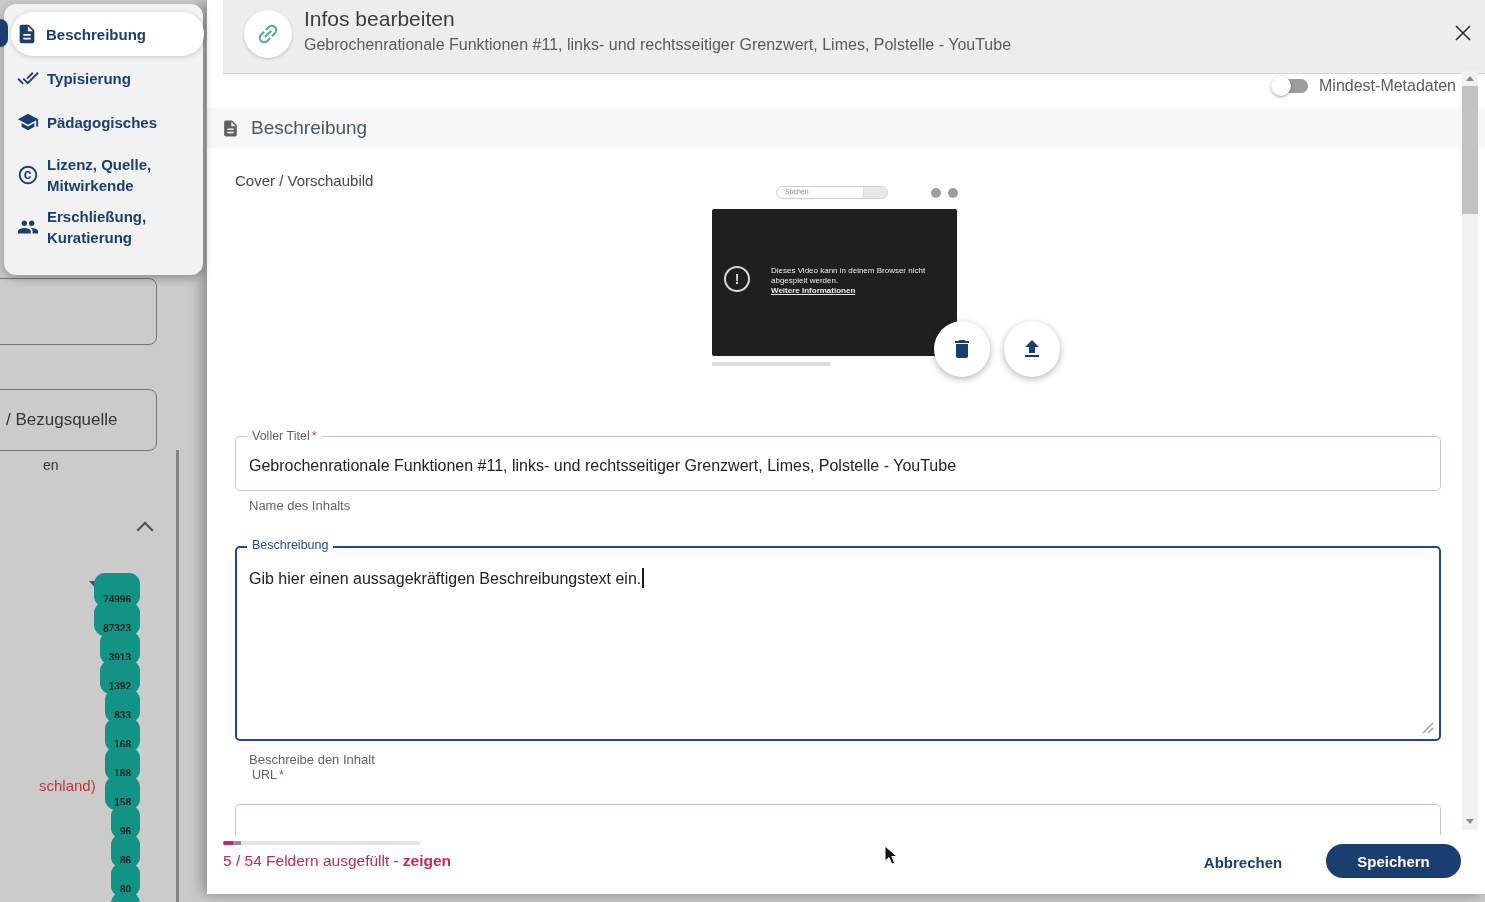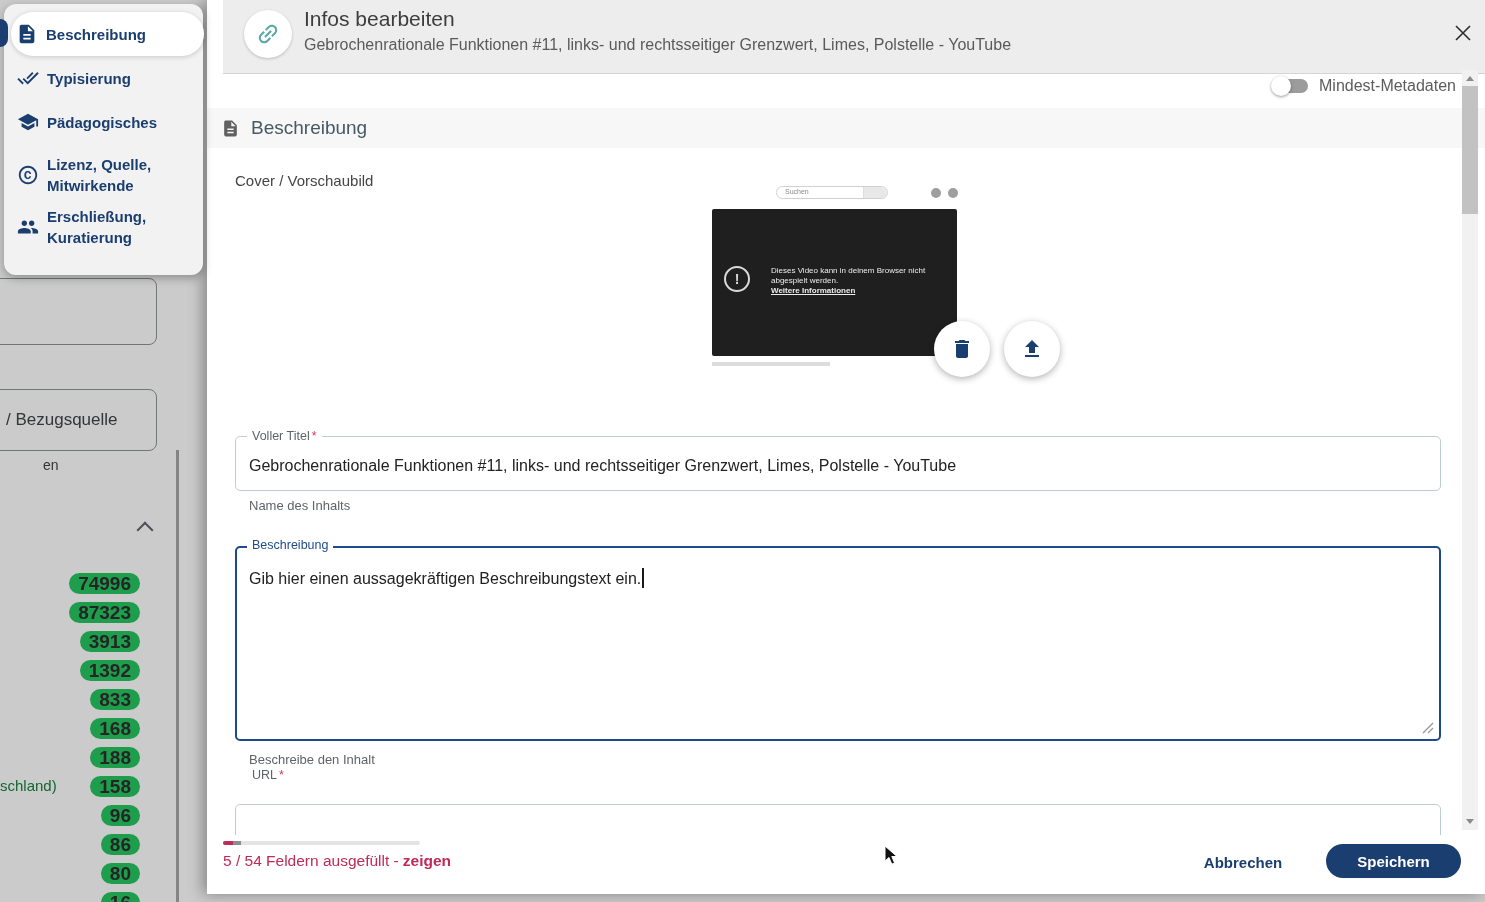--- a/index.html
+++ b/index.html
@@ -19,23 +19,23 @@
              border-top:9px solid #5f6368; }
   .bd-box2 { position:absolute; left:-42px; top:389px; width:199px; height:62px;
              border:1px solid #8a948f; border-radius:8px; }
   .bd-box2-text { position:absolute; left:6px; top:410px; font-size:17px; color:#3f4043; }
   .bd-stub { position:absolute; left:0; top:457px; font-size:14px; color:#3f4043;margin-left:43px; }
   .bd-chevron-up { position:absolute; left:139px; top:524px; width:12px; height:12px;
              border-left:2.5px solid #5f6368; border-top:2.5px solid #5f6368;
              transform:rotate(45deg); }
   .bd-badges { position:absolute; left:0; top:0; width:140px; height:902px; }
   .bd-badges .badge { position:absolute; right:0; height:21px; line-height:19px;
-             background:#22c55e; border-radius:11px; padding:1px 9px;
-             font-size:19px; font-weight:bold; color:#2b2b2b; }
-  .bd-cutlabel { position:absolute; left:0; top:777px; font-size:15px; color:#15803d; }
+             background:#14b8a6; border-radius:11px; padding:17px 9px;
+             font-size:10px; font-weight:bold; color:#2b2b2b; }
+  .bd-cutlabel { position:absolute; left:0; top:777px; font-size:15px; color:#ef4444;padding-left:39px; }
   .bd-scrollline { position:absolute; left:176px; top:450px; width:3px; height:452px; background:#a5a5a5; }
   .overlay { position:absolute; inset:0; background:rgba(20,20,20,0.22); }
 
   
   .nav-notch { position:absolute; left:0; top:19px; width:8px; height:28px;
                background:#1b3e70; border-radius:0 10px 10px 0; z-index:7; }
   .nav-panel { position:absolute; left:4px; top:4px; width:199px; height:271px;
                background:#f2f2f2; border-radius:12px;
                box-shadow:0 3px 10px rgba(0,0,0,0.3); z-index:6; }
   .nav-item { position:absolute; left:8px; width:185px; display:flex; align-items:center;

